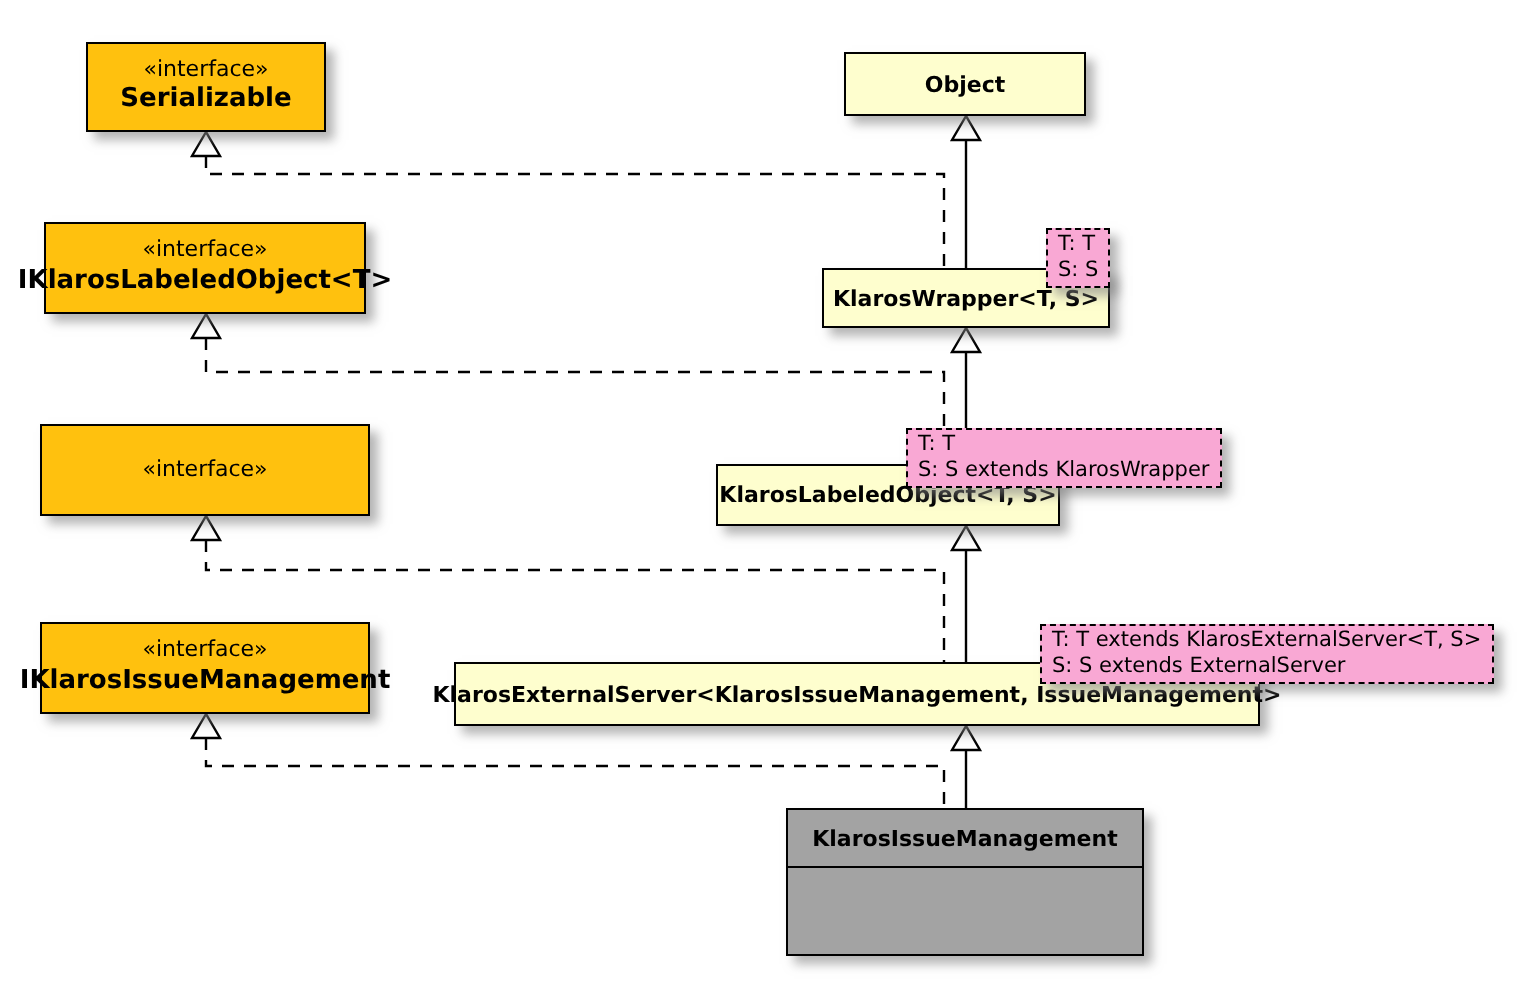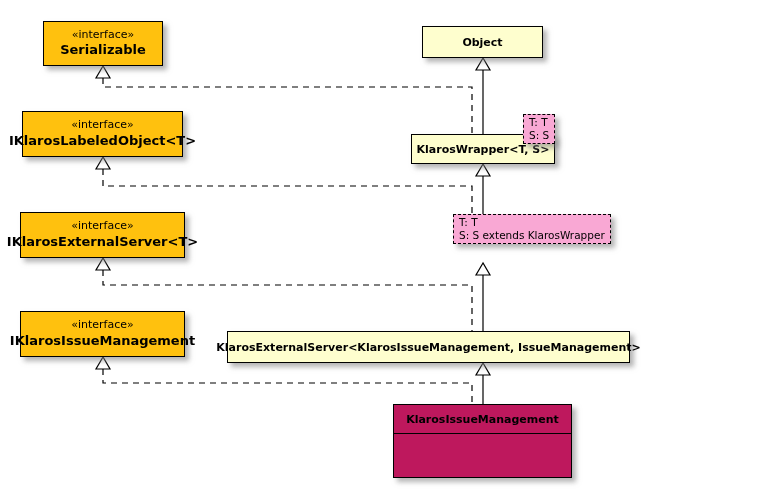--- a/index.html
+++ b/index.html
@@ -19,21 +19,21 @@
     display:flex; flex-direction:column; align-items:center; justify-content:center;
     text-align:center; line-height:1.3;
   }
   .iface .stereo { font-size:11px; font-weight:normal; }
   .iface .iname { font-size:13px; font-weight:bold; white-space:nowrap;text-align:center; }
   .cls {
     background:#FEFECE;
     display:flex; align-items:center; justify-content:center;
     font-size:11px; font-weight:bold; white-space:nowrap;
   }
-  .cls2 { background:#be185d; }
+  .cls2 { background:#a3a3a3; }
   .cls2 .title {
     height:29px; box-sizing:border-box;
     display:flex; align-items:center; justify-content:center;
     font-size:11px; font-weight:bold;
     border-bottom:1.4px solid #000000;
   }
   .cls2 .methods { padding:5px 7px 4px 7px; font-size:11px; line-height:1.5; }
   .cls2 .methods div { white-space:nowrap; }
   .tmpl {
     position:absolute; box-sizing:border-box;
@@ -77,20 +77,23 @@
   </svg>
 
   <div class="node cls" style="left:422px; top:26px; width:121px; height:32px;text-align:center;">
     <span>Object</span>
   </div>
 
   <div class="node cls" style="left:411px; top:134px; width:144px; height:30px;">
     <span>KlarosWrapper&lt;T, S&gt;</span>
   </div>
 
+  <div class="node cls" style="left:358px; top:232px; width:172px; height:31px;">
+    <span>KlarosLabeledObject&lt;T, S&gt;</span>
+  </div>
 
   <div class="node cls" style="left:227px; top:331px; width:403px; height:32px;">
     <span>KlarosExternalServer&lt;KlarosIssueManagement, IssueManagement&gt;</span>
   </div>
 
   <div class="node cls2" style="left:393px; top:404px; width:179px; height:74px;">
     <div class="title">KlarosIssueManagement</div>
     <div class="methods">
     </div>
   </div>
@@ -100,32 +103,35 @@
     <div class="iname">Serializable</div>
   </div>
 
   <div class="node iface" style="left:22px; top:111px; width:161px; height:46px;">
     <div class="stereo">«interface»</div>
     <div class="iname">IKlarosLabeledObject&lt;T&gt;</div>
   </div>
 
   <div class="node iface" style="left:20px; top:212px; width:165px; height:46px;">
     <div class="stereo">«interface»</div>
-    <div class="iname">IKlarosExternalServer&lt;T&gt;</div>
   </div>
 
   <div class="node iface" style="left:20px; top:311px; width:165px; height:46px;">
     <div class="stereo">«interface»</div>
     <div class="iname">IKlarosIssueManagement</div>
   </div>
 
   <div class="tmpl" style="left:523px; top:114px;">
     <div>T: T</div>
     <div>S: S</div>
   </div>
 
   <div class="tmpl" style="left:453px; top:214px;">
     <div>T: T</div>
     <div>S: S extends KlarosWrapper</div>
   </div>
 
+  <div class="tmpl" style="left:520px; top:312px;">
+    <div>T: T extends KlarosExternalServer&lt;T, S&gt;</div>
+    <div>S: S extends ExternalServer</div>
+  </div>
 
 </div>
 
 </body></html>

